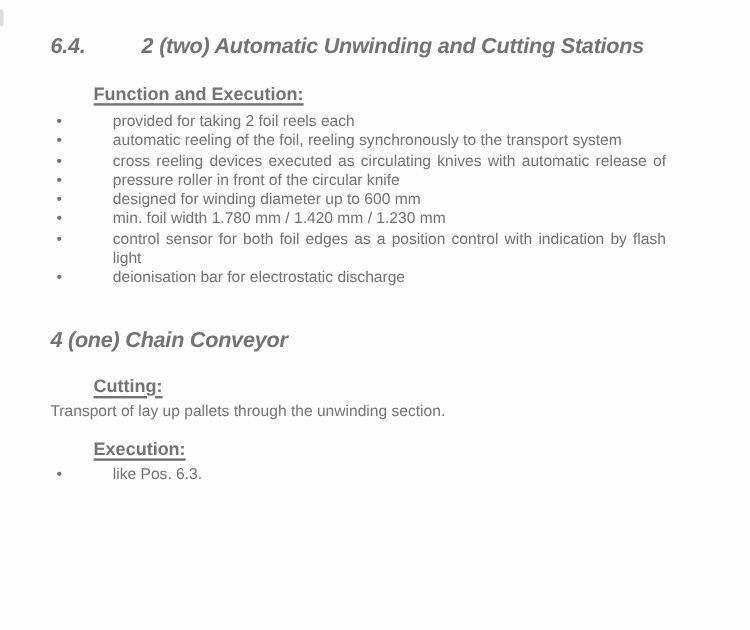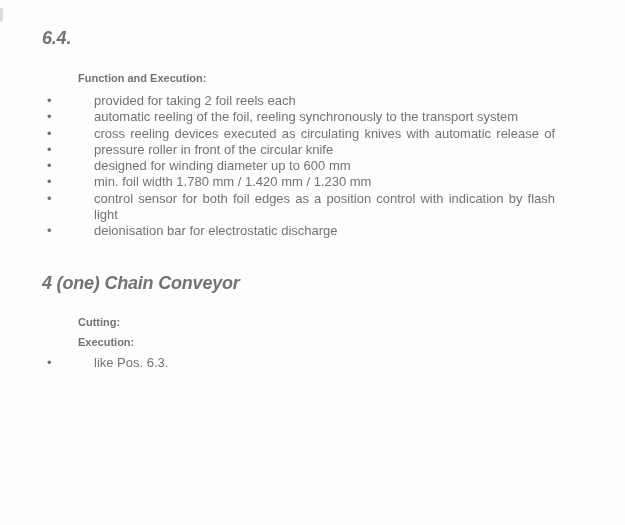--- a/index.html
+++ b/index.html
@@ -26,23 +26,24 @@
     font-weight:bold;
     font-style:italic;
     letter-spacing:-0.2px;
     line-height:20px;
   }
   .sec-num { flex:0 0 76px; }
   .sec-title { flex:1; }
   .h64 { margin-bottom:23px; }
   .h65 { margin-bottom:22px; }
   .sub-label {
-    font-size:11px;
+    font-size:15px;
     font-weight:bold;
     line-height:15px;
+    text-decoration:underline;
     text-decoration-thickness:1.6px;
     text-underline-offset:2.5px;
     margin:0 0 7px 0;
     padding-left:36px;
   }
   .sub-label.tight { margin-bottom:5px; }
   .bullets {
     list-style:none;
     margin:0; padding:0;
     font-size:13px;
@@ -71,20 +72,21 @@
 </style>
 </head>
 <body>
 
 <div class="page">
   <div class="edge-artifact"></div>
 
   <section>
     <h1 class="sec-heading h64">
       <span class="sec-num">6.4.</span>
+      <span class="sec-title">2 (two) Automatic Unwinding and Cutting Stations</span>
     </h1>
 
     <div class="sub-label">Function and Execution:</div>
 
     <ul class="bullets gap-after">
       <li class="li">
         <span class="marker">•</span>
         <span class="li-text">provided for taking 2 foil reels each</span>
       </li>
       <li class="li">
@@ -122,20 +124,21 @@
       </li>
     </ul>
   </section>
 
   <section>
     <h1 class="sec-heading h65">
       <span class="sec-title">4 (one) Chain Conveyor</span>
     </h1>
 
     <div class="sub-label tight">Cutting:</div>
+    <p class="body-par">Transport of lay up pallets through the unwinding section.</p>
 
     <div class="sub-label tight">Execution:</div>
     <ul class="bullets">
       <li class="li">
         <span class="marker">•</span>
         <span class="li-text">like Pos. 6.3.</span>
       </li>
     </ul>
   </section>
 </div>

